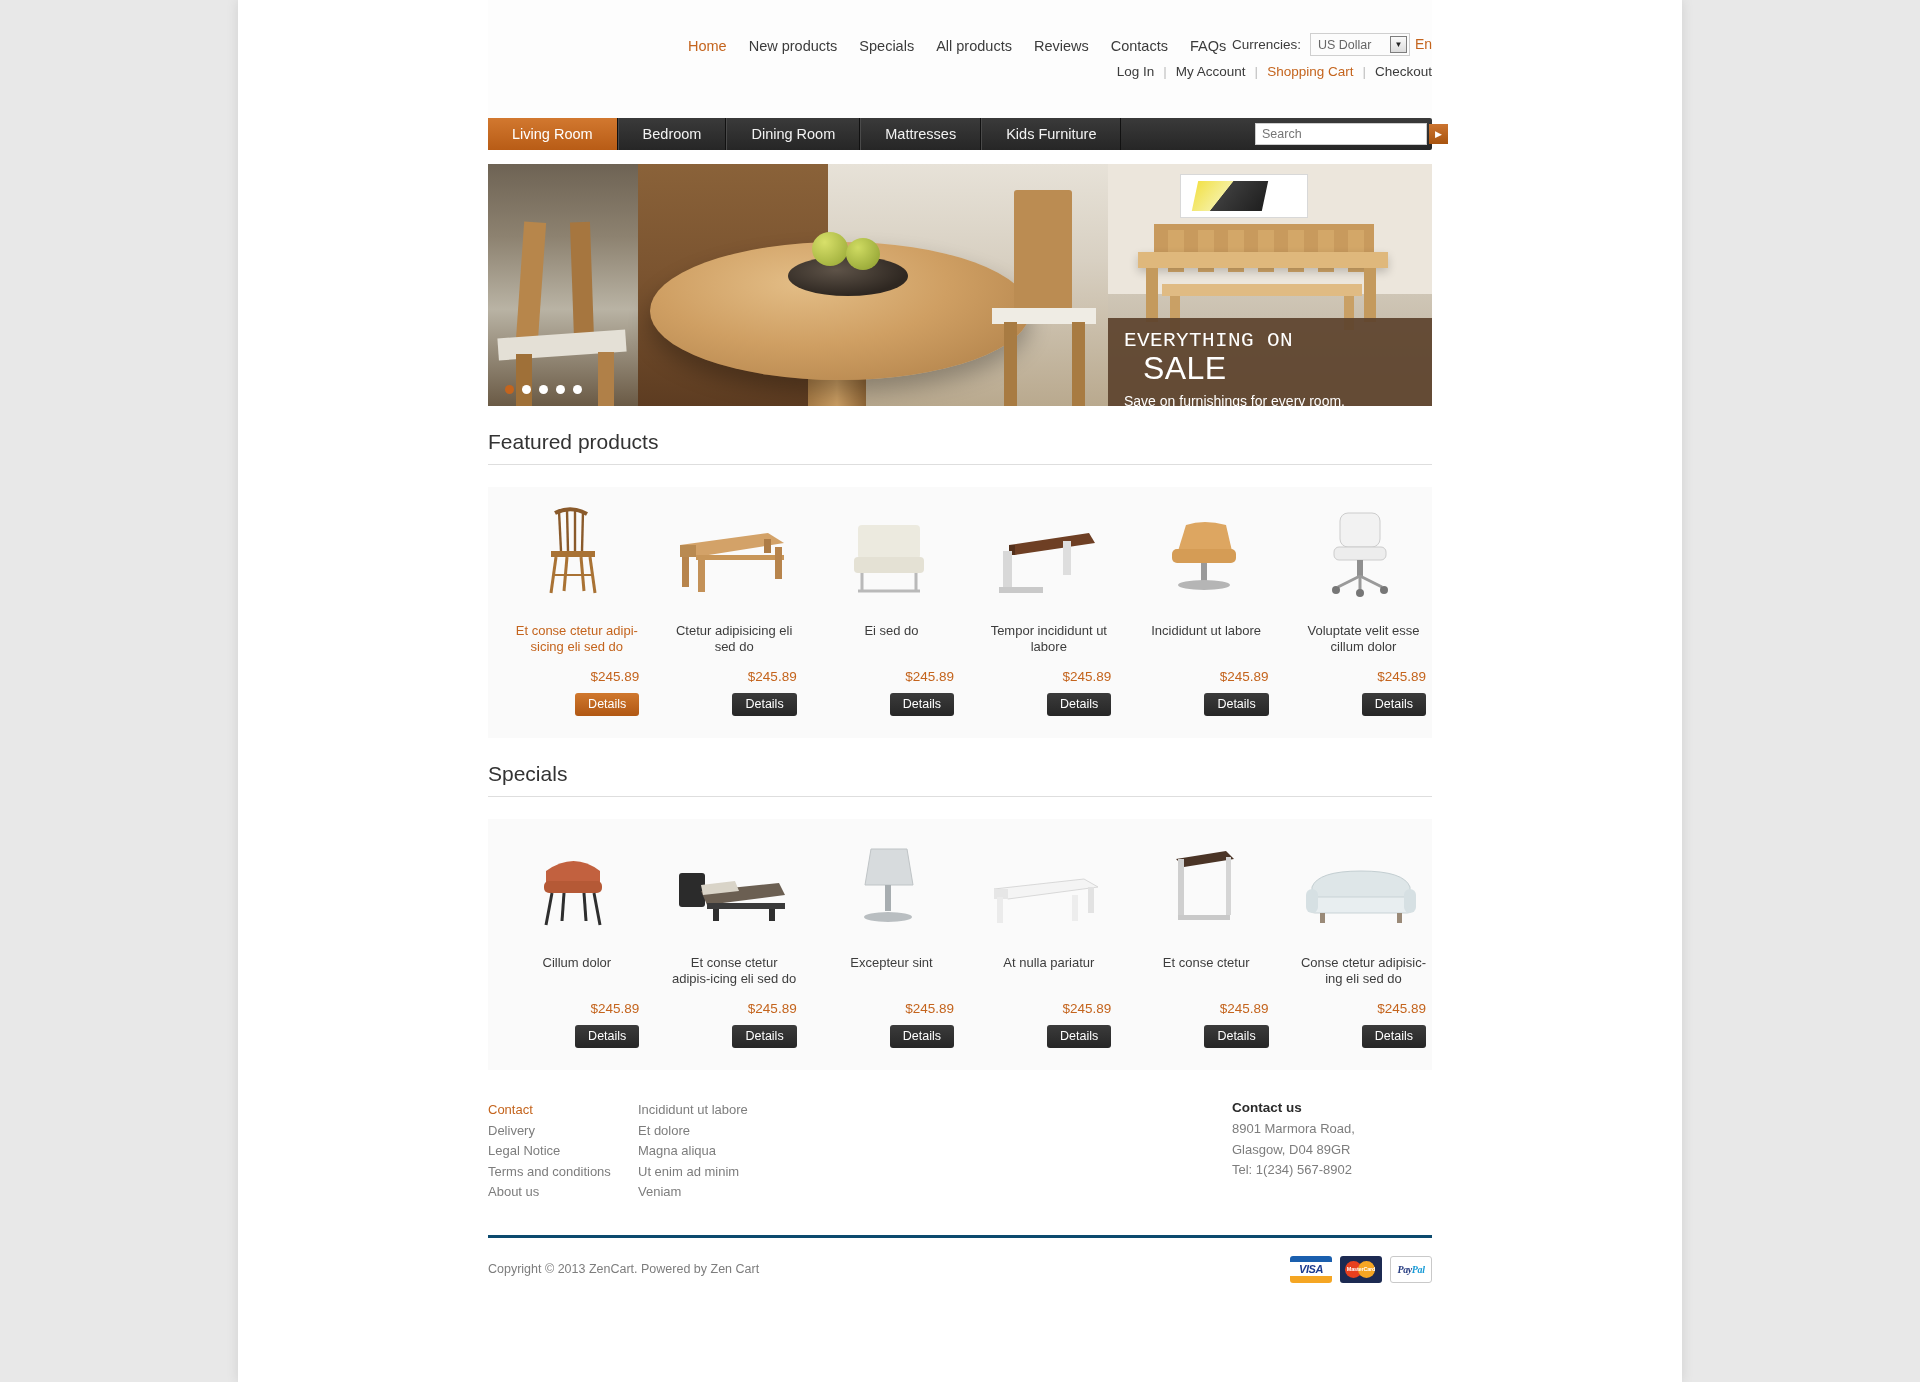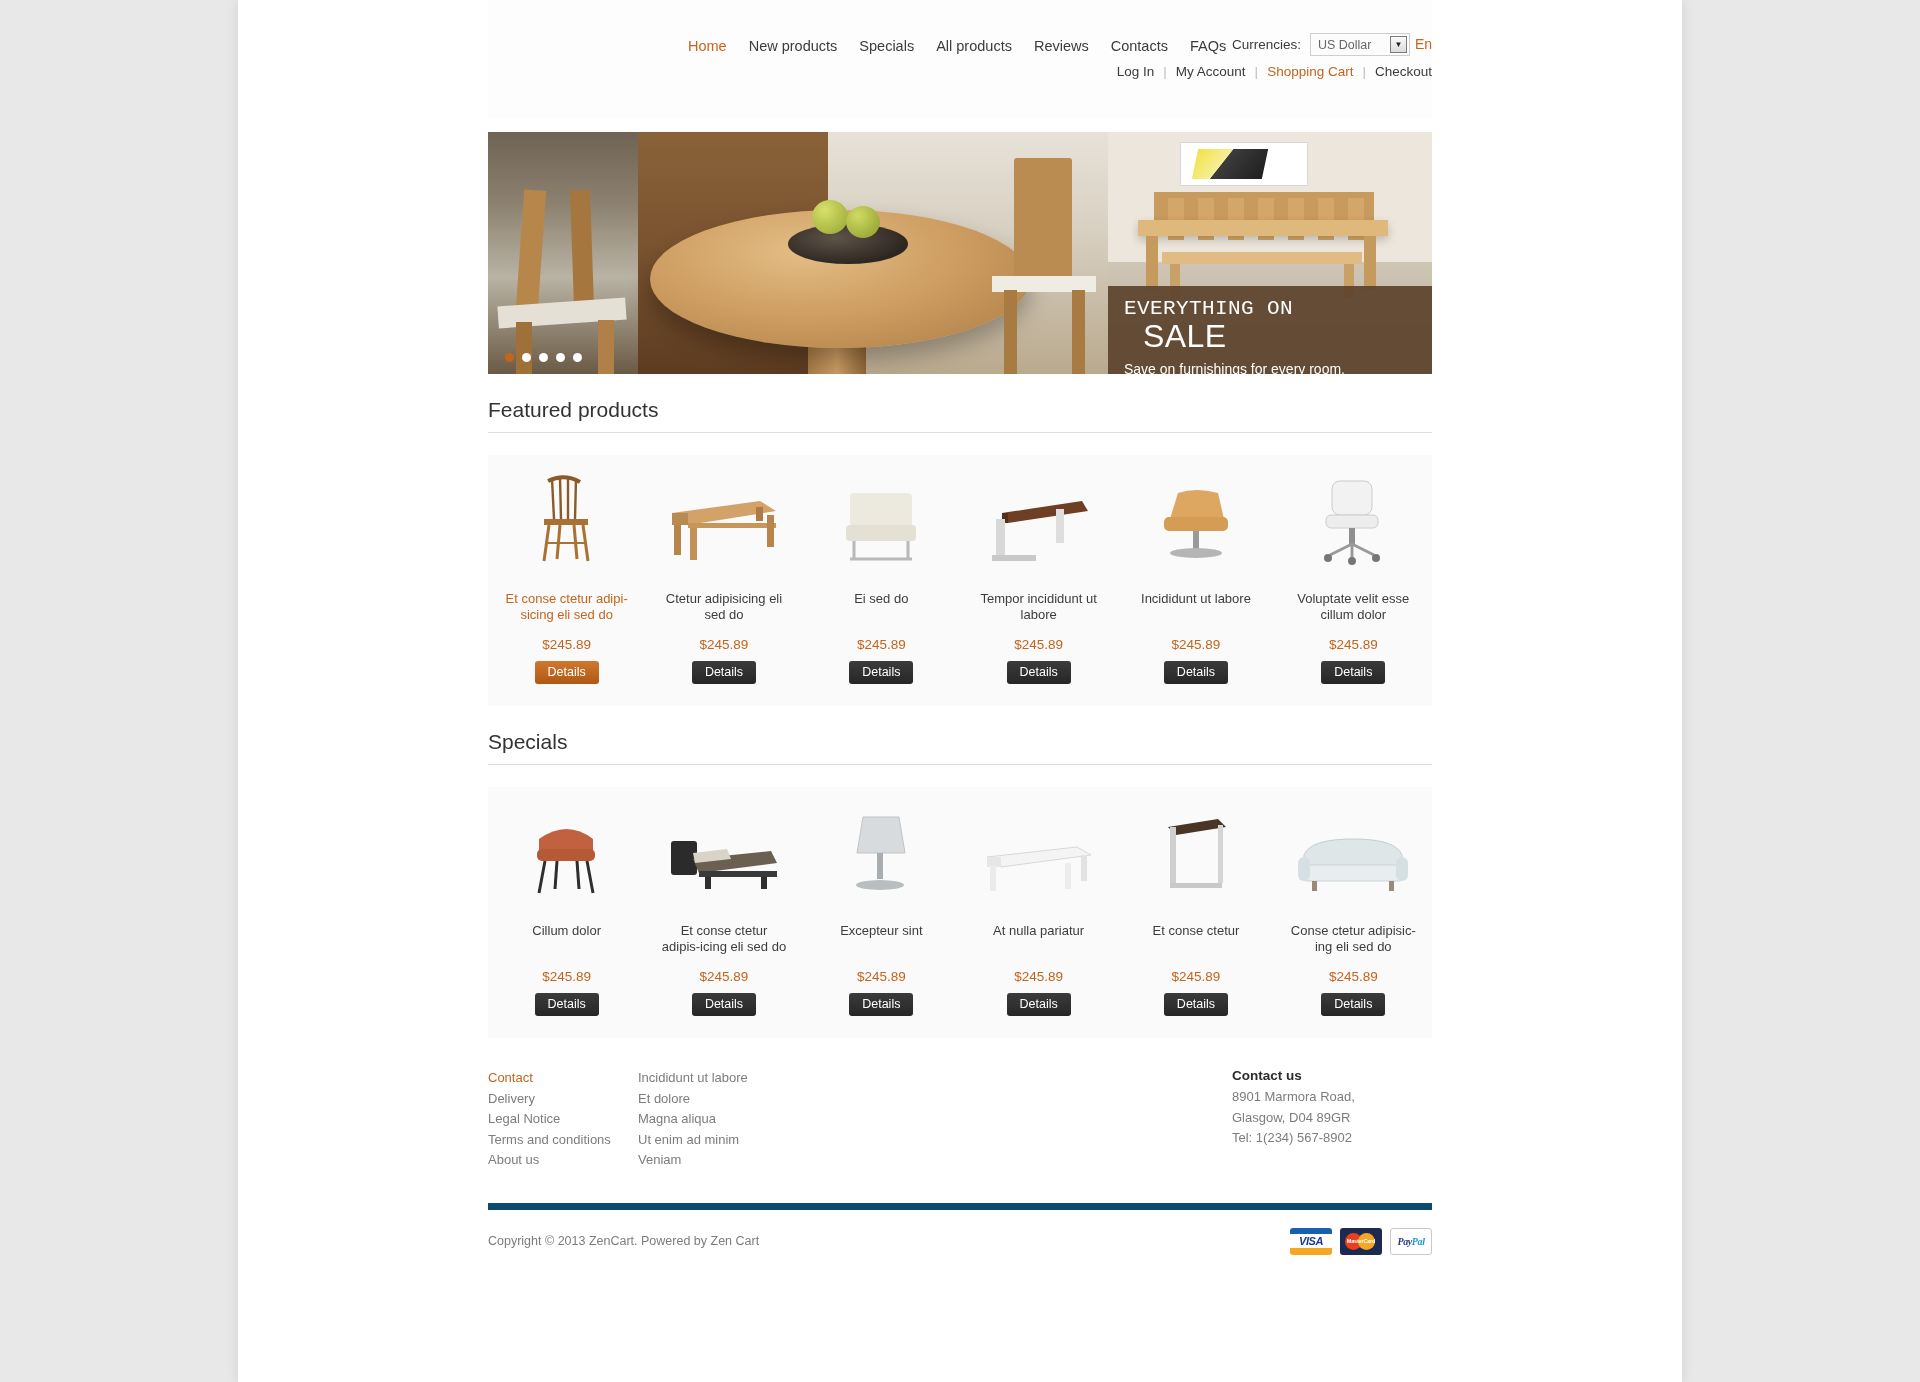--- a/index.html
+++ b/index.html
@@ -152,21 +152,21 @@
 
   
   .section-title {
     font-size:21px; font-weight:400; color:#333; padding:24px 0 10px 0;
     border-bottom:1px solid #dedede;
   }
   .product-strip {
     display:flex; background:#fafafa; padding:18px 0 22px 0; margin-top:22px;
   }
   .product {
-    flex:1; display:flex; flex-direction:column; align-items:center; text-align:center;
+    flex:1; display:flex; flex-direction:column; align-items:flex-end; text-align:center;
     padding:0 6px;
   }
   .thumb { height:92px; width:130px; display:flex; align-items:flex-end; justify-content:center; margin-bottom:26px; }
   .p-title { font-size:13px; line-height:16px; color:#3d3d3d; min-height:32px; width:125px; }
   .p-title.hl { color:#c4641d; }
   .p-price { font-size:13.5px; color:#c4641d; margin-top:14px; }
   .p-btn {
     margin-top:9px; font-size:12.5px; color:#fff; padding:4px 13px 5px 13px;
     background:linear-gradient(#3b3b3b,#262626); border:none; border-radius:3px; cursor:pointer;
     font-family:"Liberation Sans", sans-serif;
@@ -178,21 +178,21 @@
   .fcol { width:130px; margin-right:2px; }
   .fcol.w2 { width:134px; }
   .fcol.w3 { width:350px; }
   .fcol a { display:block; font-size:13px; color:#7d7d7d; text-decoration:none; line-height:20.5px; }
   .fcol a.hl { color:#c4641d; }
   .fcontact { margin-left:auto; width:200px; }
   .fcontact h4 { font-size:13.5px; font-weight:bold; color:#2b2b2b; margin:0 0 4px 0; }
   .fcontact p { font-size:13px; color:#7d7d7d; margin:0; line-height:20.5px; }
 
   .bottombar {
-    border-top:7px solid #0c4a6e; margin-top:14px; padding:18px 0 24px 0;
+    border-top:3px solid #0c4a6e; margin-top:14px; padding:18px 0 24px 0;
     display:flex; align-items:center; justify-content:space-between;
   }
   .copyright { font-size:12.5px; color:#7d7d7d; }
   .pay { display:flex; gap:8px; align-items:center; }
   .card { width:42px; height:27px; border-radius:3px; display:flex; align-items:center; justify-content:center;
     font-size:9px; font-weight:bold; overflow:hidden; position:relative; }
   .visa { background:linear-gradient(#1a5fae 0%,#1a5fae 22%,#fff 22%,#fff 74%,#f5a623 74%,#f5a623 100%); color:#1a3a8f; }
   .visa span { font-style:italic; font-size:11px; letter-spacing:-0.4px; }
   .mc { background:#1c2a52; }
   .mc .c1 { position:absolute; left:5px; top:5px; width:17px; height:17px; border-radius:50%; background:#e8401f; }
@@ -222,20 +222,31 @@
           <span class="cur-arrow">▼</span>
         </div>
       </div>
       <a class="lang" href="#">En</a>
 
       <div class="accountbar">
         <a href="#">Log In</a><span class="sep">|</span><a href="#">My Account</a><span class="sep">|</span><a href="#" class="hl">Shopping Cart</a><span class="sep">|</span><a href="#">Checkout</a>
       </div>
     </div>
 
+    <div class="mainnav">
+      <a href="#" class="item active">Living Room</a>
+      <a href="#" class="item">Bedroom</a>
+      <a href="#" class="item">Dining Room</a>
+      <a href="#" class="item">Mattresses</a>
+      <a href="#" class="item">Kids Furniture</a>
+      <div class="searchbox">
+        <input type="text" placeholder="Search" style="">
+        <button class="search-btn">▶</button>
+      </div>
+    </div>
 
     <div class="banner">
       <div class="banner-left">
         <div class="scene-window"></div>
         <div class="scene-wall"></div>
         <div class="scene-wall2"></div>
         <div class="pedestal"></div>
         <div class="tabletop"></div>
         <div class="tray"></div>
         <div class="apple1"></div>

